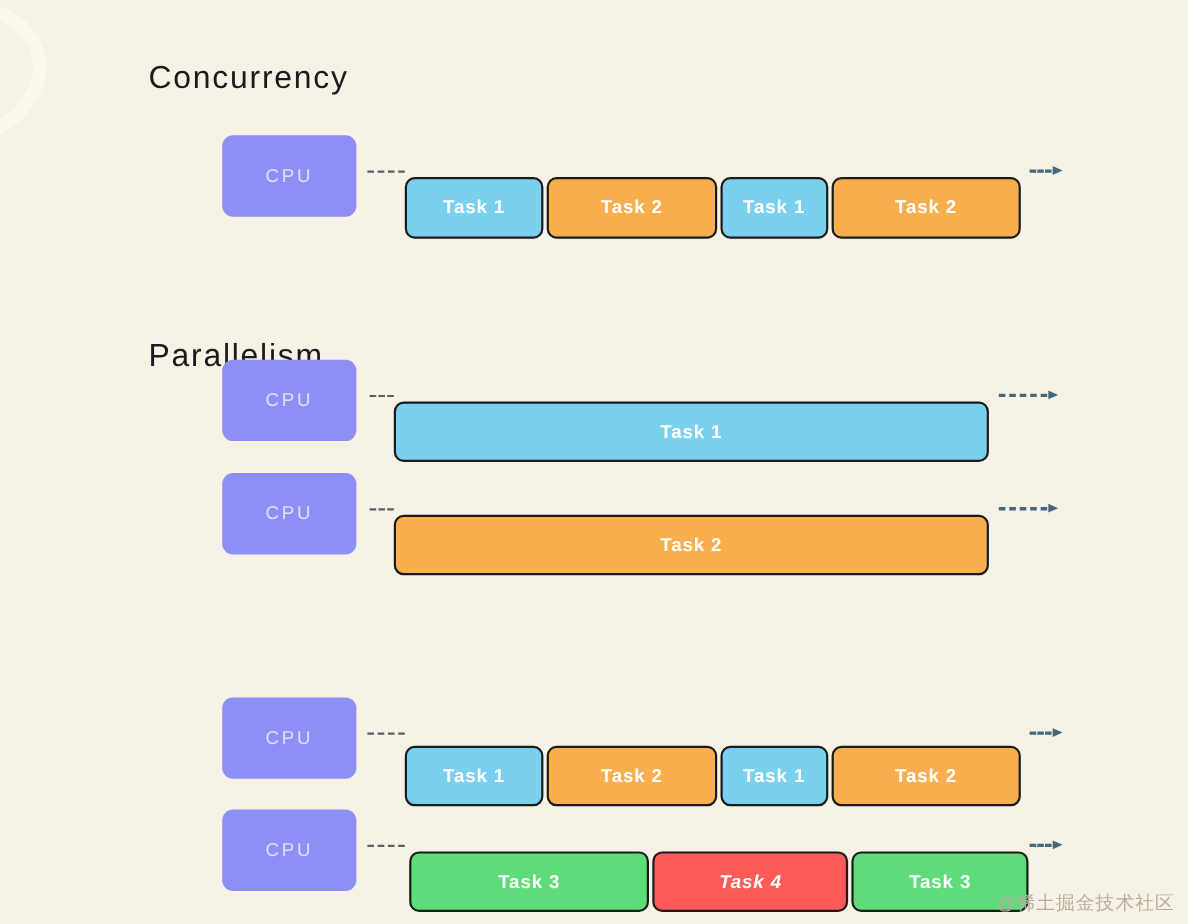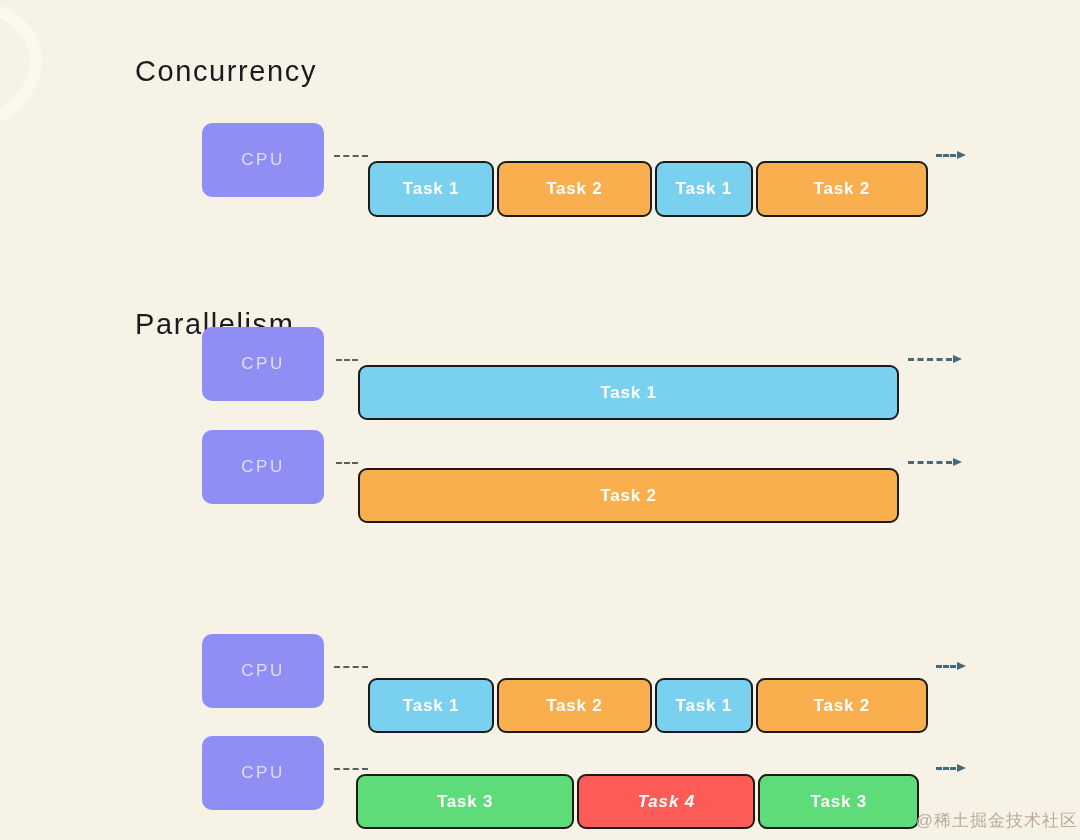--- a/index.html
+++ b/index.html
@@ -48,21 +48,21 @@
     border-top: 2.5px dashed var(--connector, #5d5d5d);
   }
   .conn-long  { left: 334px; width: 34px; }
   .conn-short { left: 336px; width: 22px; }
 
   .tasks { position: absolute; display: flex; gap: 3px; margin-top: 32px; }
   #row-c1  .tasks { left: 368px; top: 6px;  width: 560px; height: 56px; }
   #row-p1  .tasks { left: 358px; top: 6px;  width: 541px; height: 55px; }
   #row-p2  .tasks { left: 358px; top: 6px;  width: 541px; height: 55px; }
   #row-cp1 .tasks { left: 368px; top: 12px; width: 560px; height: 55px; }
-  #row-cp2 .tasks { left: 356px; top: 6px;  width: 563px; height: 55px; }
+  #row-cp2 .tasks { left: 372px; top: 6px;  width: 563px; height: 55px; }
 
   .task-box {
     box-sizing: border-box;
     border: 2.5px solid var(--border, #1b1b1b);
     border-radius: 9px;
     display: flex; align-items: center; justify-content: center;
     color: #ffffff; font-weight: 700; font-size: 17px; letter-spacing: 0.8px;
   }
   .flow-arrow {
     position: absolute; top: 31px; height: 0;
@@ -71,21 +71,21 @@
   .arrow-short { left: 936px; width: 20px; }
   .arrow-long  { left: 908px; width: 44px; }
   .flow-arrow::after {
     content: ""; position: absolute; right: -10px; top: -6px;
     width: 0; height: 0;
     border-left: 9px solid var(--arrow, #44697f);
     border-top: 4.5px solid transparent;
     border-bottom: 4.5px solid transparent;
   }
   .watermark {
-    position: absolute; right: 2px; bottom: 8px;
+    position: absolute; right: 12px; bottom: 8px;
     font-size: 17px; letter-spacing: 1px;
     color: var(--watermark, #b9ac9c);
   }
 </style>
 </head>
 <body>
 
 <div class="canvas">
 
   <svg class="corner-decor" width="95" height="145" viewBox="0 0 95 145">

